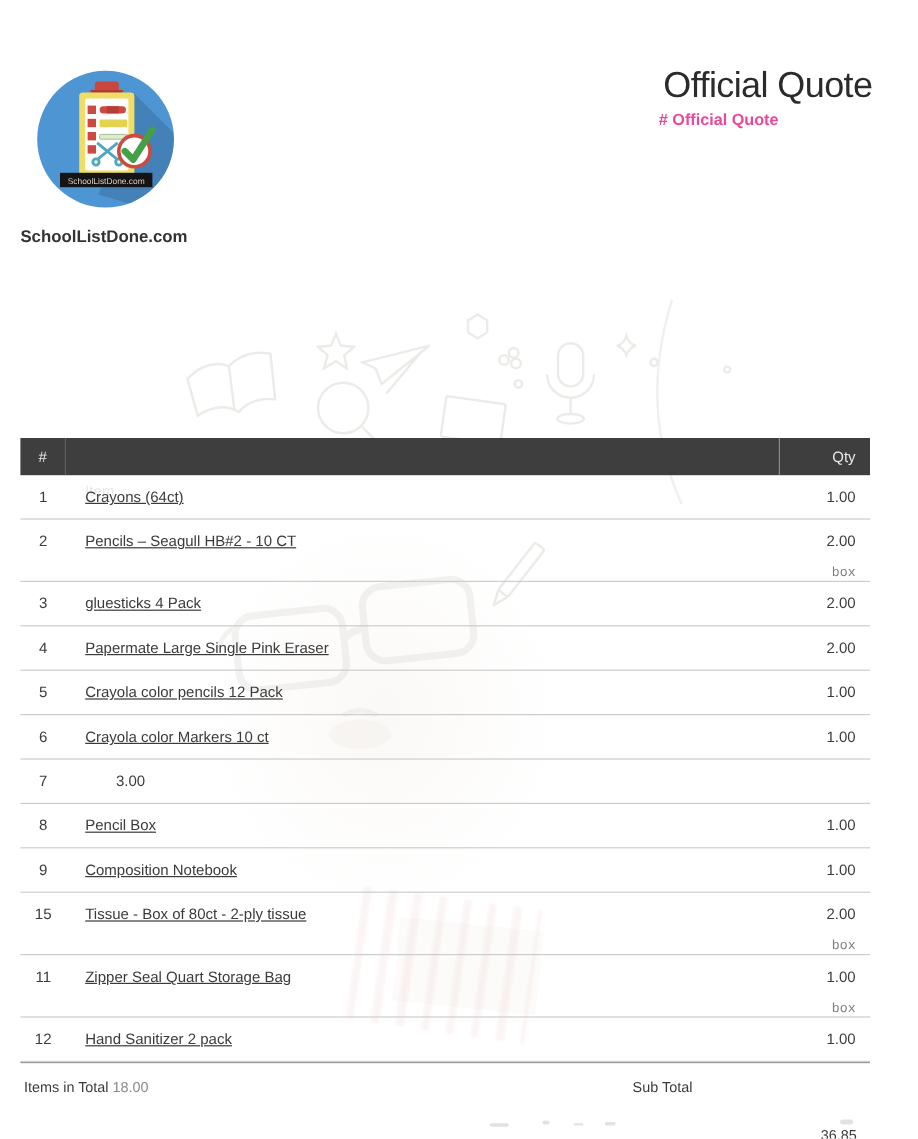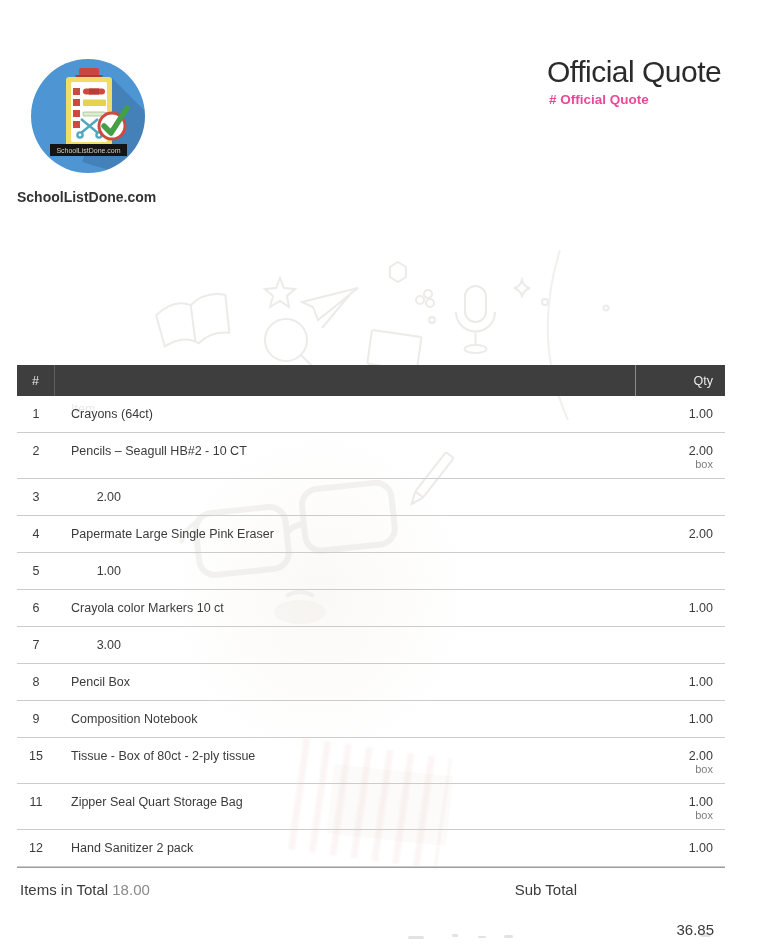--- a/index.html
+++ b/index.html
@@ -7,52 +7,52 @@
   .page {
     position:relative; width:765px; height:949px; background:#fff;
     font-family:"Liberation Sans","DejaVu Sans",sans-serif; overflow:hidden;
     color:#3b3b3b;
   }
 
   
   .logo-wrap { position:absolute; left:30px; top:58px; width:116px; height:116px; }
   .brand-name { position:absolute; left:17px; top:189px; font-size:14px; font-weight:bold; color:#333; }
   .title-block { position:absolute; left:547px; top:55px; width:180px; }
-  .doc-title { font-size:30px; font-weight:400; color:#2b2b2b; letter-spacing:-0.5px; line-height:1.1; white-space:nowrap; }
+  .doc-title { font-size:30px; font-weight:400; color:#2b2b2b; letter-spacing:-0.5px; line-height:1.1; white-space:nowrap;text-align:right; }
   .doc-subtitle { font-size:13.5px; font-weight:bold; color:#ec4899; margin-top:4px; margin-left:2px; }
 
   
   .watermark { position:absolute; left:0; top:0; width:765px; height:949px; pointer-events:none; z-index:0; }
   .stripes {
     position:absolute; left:295px; top:748px; width:150px; height:112px;
     background:repeating-linear-gradient(90deg, rgba(205,120,115,0.07) 0 7px, rgba(0,0,0,0) 7px 21px);
     transform:rotate(8deg); filter:blur(1px);
   }
   .skin-blob {
     position:absolute; left:170px; top:430px; width:300px; height:330px; border-radius:50%;
     background:radial-gradient(ellipse at center, rgba(214,194,174,0.10) 0%, rgba(214,194,174,0) 70%);
   }
 
   
   .quote-table { position:absolute; left:17px; top:365px; width:708px; z-index:2; }
   .thead { display:flex; height:31px; background:#3e3e3e; color:#e9e9e9; font-size:12.5px; }
   .th { display:flex; align-items:center; }
   .th-num { width:38px; justify-content:center; border-right:1px solid #5e5e5e; }
   .th-item { flex:1; padding-left:16px;margin-top:44px; }
-  .th-qty { width:90px; justify-content:flex-end; padding-right:12px; border-left:1px solid #8b8b8b; }
+  .th-qty { width:76px; justify-content:flex-end; padding-right:12px; border-left:1px solid #8b8b8b; }
 
   .row { display:flex; align-items:center; min-height:37px; border-bottom:1px solid #cccccc; font-size:12.5px; color:#3b3b3b; background:transparent; }
   .row.has-unit { min-height:46px; align-items:flex-start; padding-top:11px; }
   .cell-num { width:38px; text-align:center; flex-shrink:0; }
-  .cell-item { flex:1; padding-left:16px; padding-right:8px; }
+  .cell-item { flex:1; padding-left:16px; padding-right:8px;text-decoration:underline; }
   .cell-qty { width:78px; flex-shrink:0; text-align:right; padding-right:12px; }
-  .qty-unit { font-size:11px; color:#7d7d7d; margin-top:0; }
+  .qty-unit { font-size:11px; color:#7d7d7d; margin-top:14px;font-family:Liberation Mono, monospace; }
   .qty-unit:empty { display:none; }
 
-  .tfoot { display:flex; align-items:flex-start; border-top:1px solid #9c9c9c; height:41px; padding-top:13px; font-size:15px; color:#3b3b3b; }
+  .tfoot { display:flex; align-items:flex-start; border-top:1px solid #9c9c9c; height:41px; padding-top:13px; font-size:12px; color:#3b3b3b; }
   .foot-left { margin-left:3px; }
   .foot-left .muted { color:#8a8a8a; }
   .foot-subtotal { margin-left:auto; }
   .foot-value { width:148px; text-align:right; padding-right:11px;margin-top:40px; }
 
   
   .artifact { position:absolute; background:#e2e2e2; border-radius:2px; z-index:1; }
   .a1 { left:408px; top:936px; width:16px; height:3px; }
   .a2 { left:452px; top:934px; width:6px;  height:3px; }
   .a3 { left:478px; top:936px; width:8px;  height:2px; }
@@ -173,35 +173,37 @@
         <div class="row has-unit">
         <div class="cell-num">2</div>
         <div class="cell-item">Pencils – Seagull HB#2 - 10 CT</div>
         <div class="cell-qty">
           <div class="qty-val">2.00</div>
           <div class="qty-unit">box</div>
         </div>
       </div>
         <div class="row">
         <div class="cell-num">3</div>
+        <div class="cell-item">gluesticks 4 Pack</div>
         <div class="cell-qty">
           <div class="qty-val">2.00</div>
 
         </div>
       </div>
         <div class="row">
         <div class="cell-num">4</div>
         <div class="cell-item">Papermate Large Single Pink Eraser</div>
         <div class="cell-qty">
           <div class="qty-val">2.00</div>
 
         </div>
       </div>
         <div class="row">
         <div class="cell-num">5</div>
+        <div class="cell-item">Crayola color pencils 12 Pack</div>
         <div class="cell-qty">
           <div class="qty-val">1.00</div>
 
         </div>
       </div>
         <div class="row">
         <div class="cell-num">6</div>
         <div class="cell-item">Crayola color Markers 10 ct</div>
         <div class="cell-qty">
           <div class="qty-val">1.00</div>

